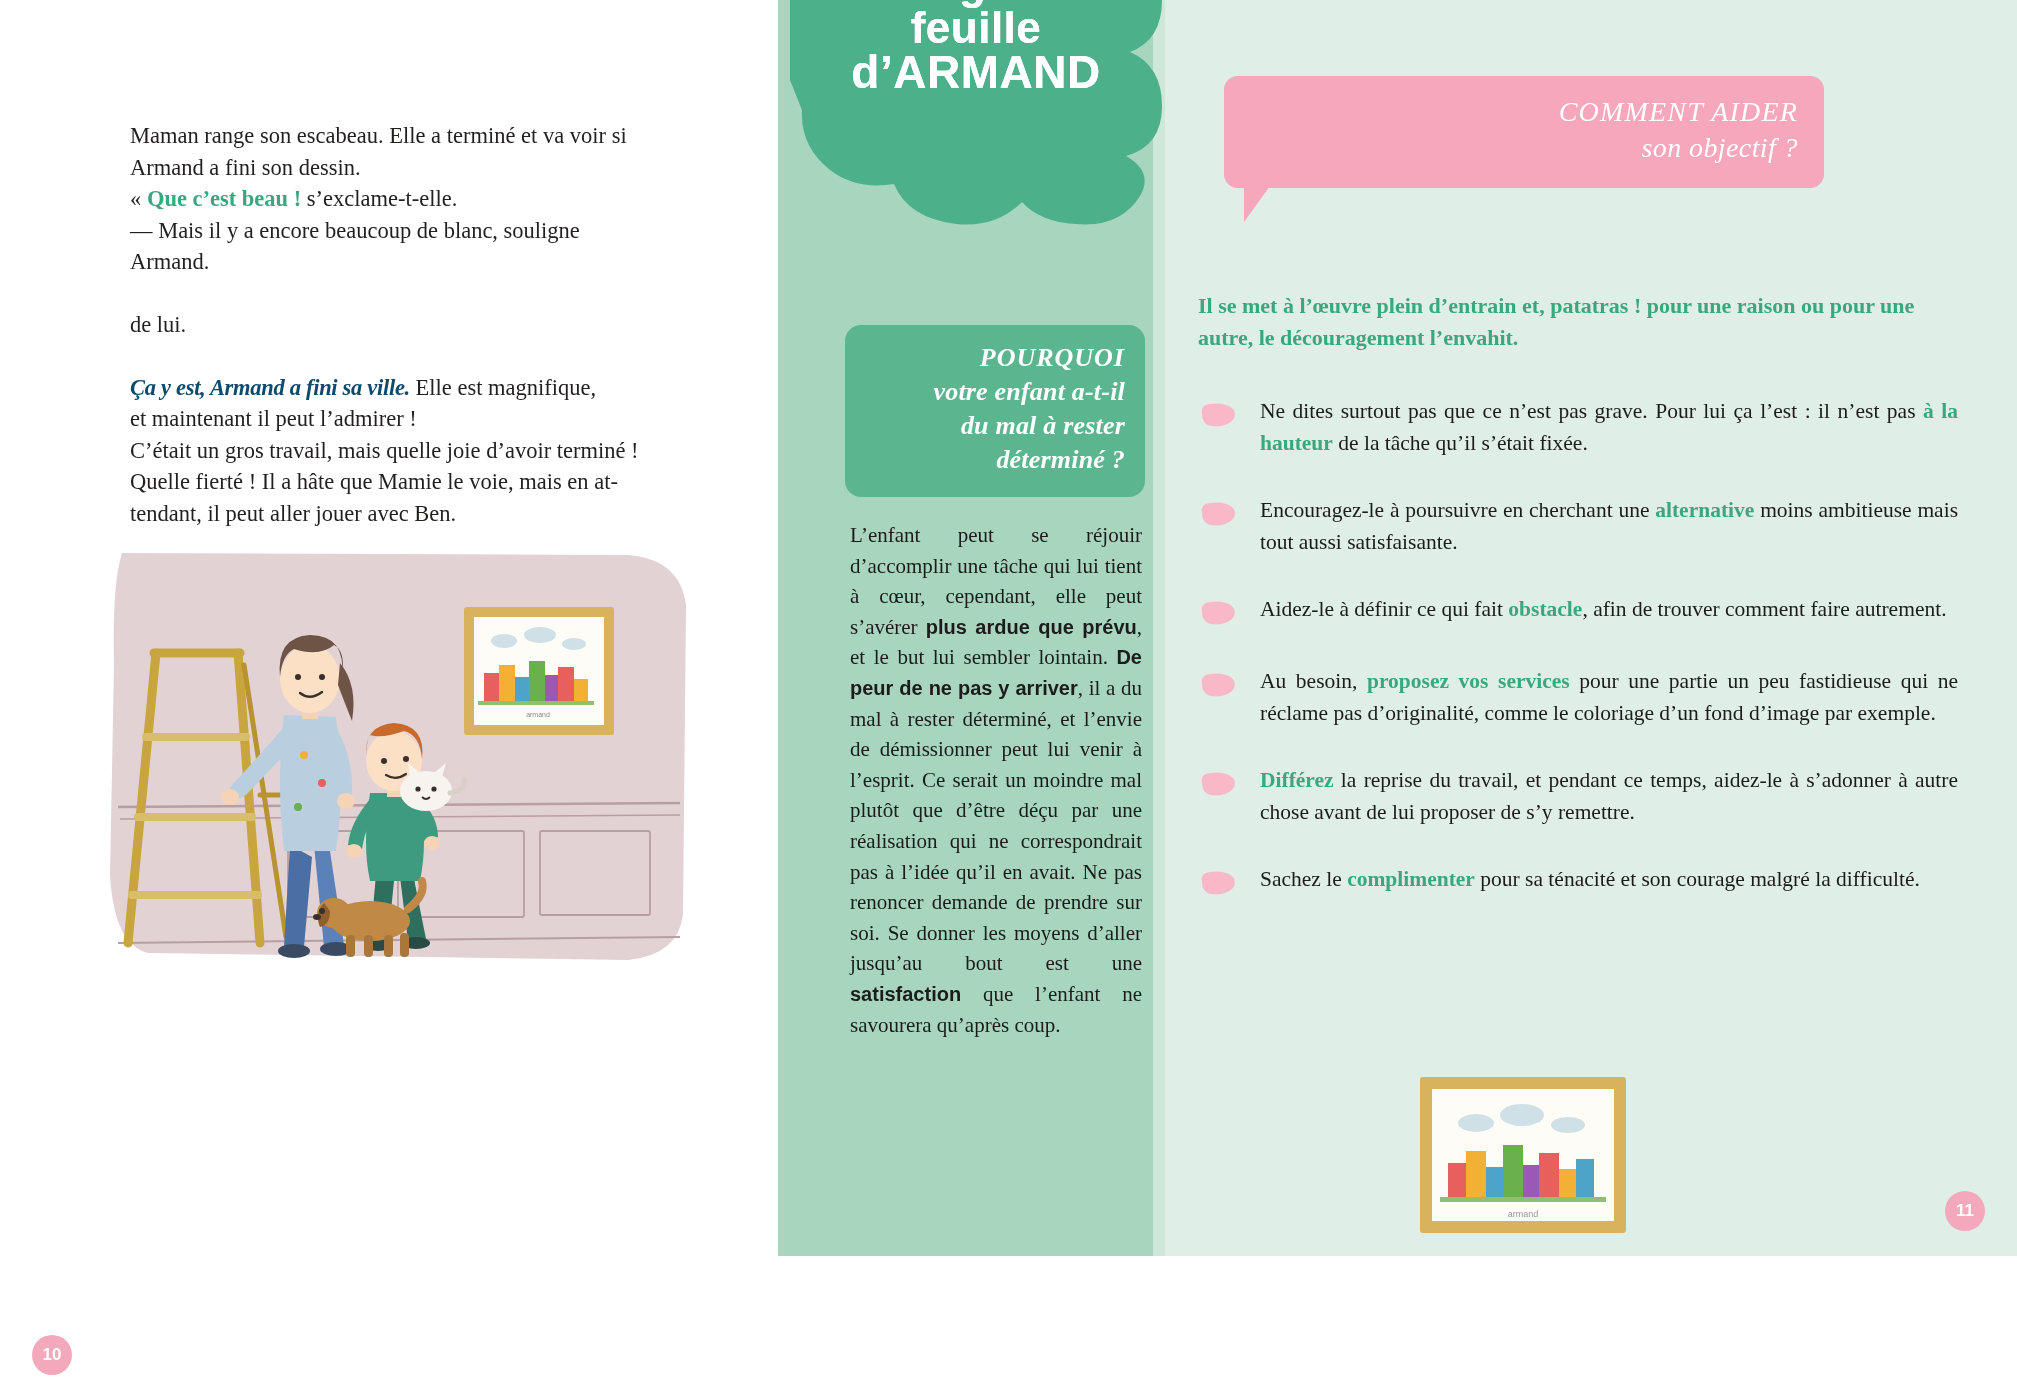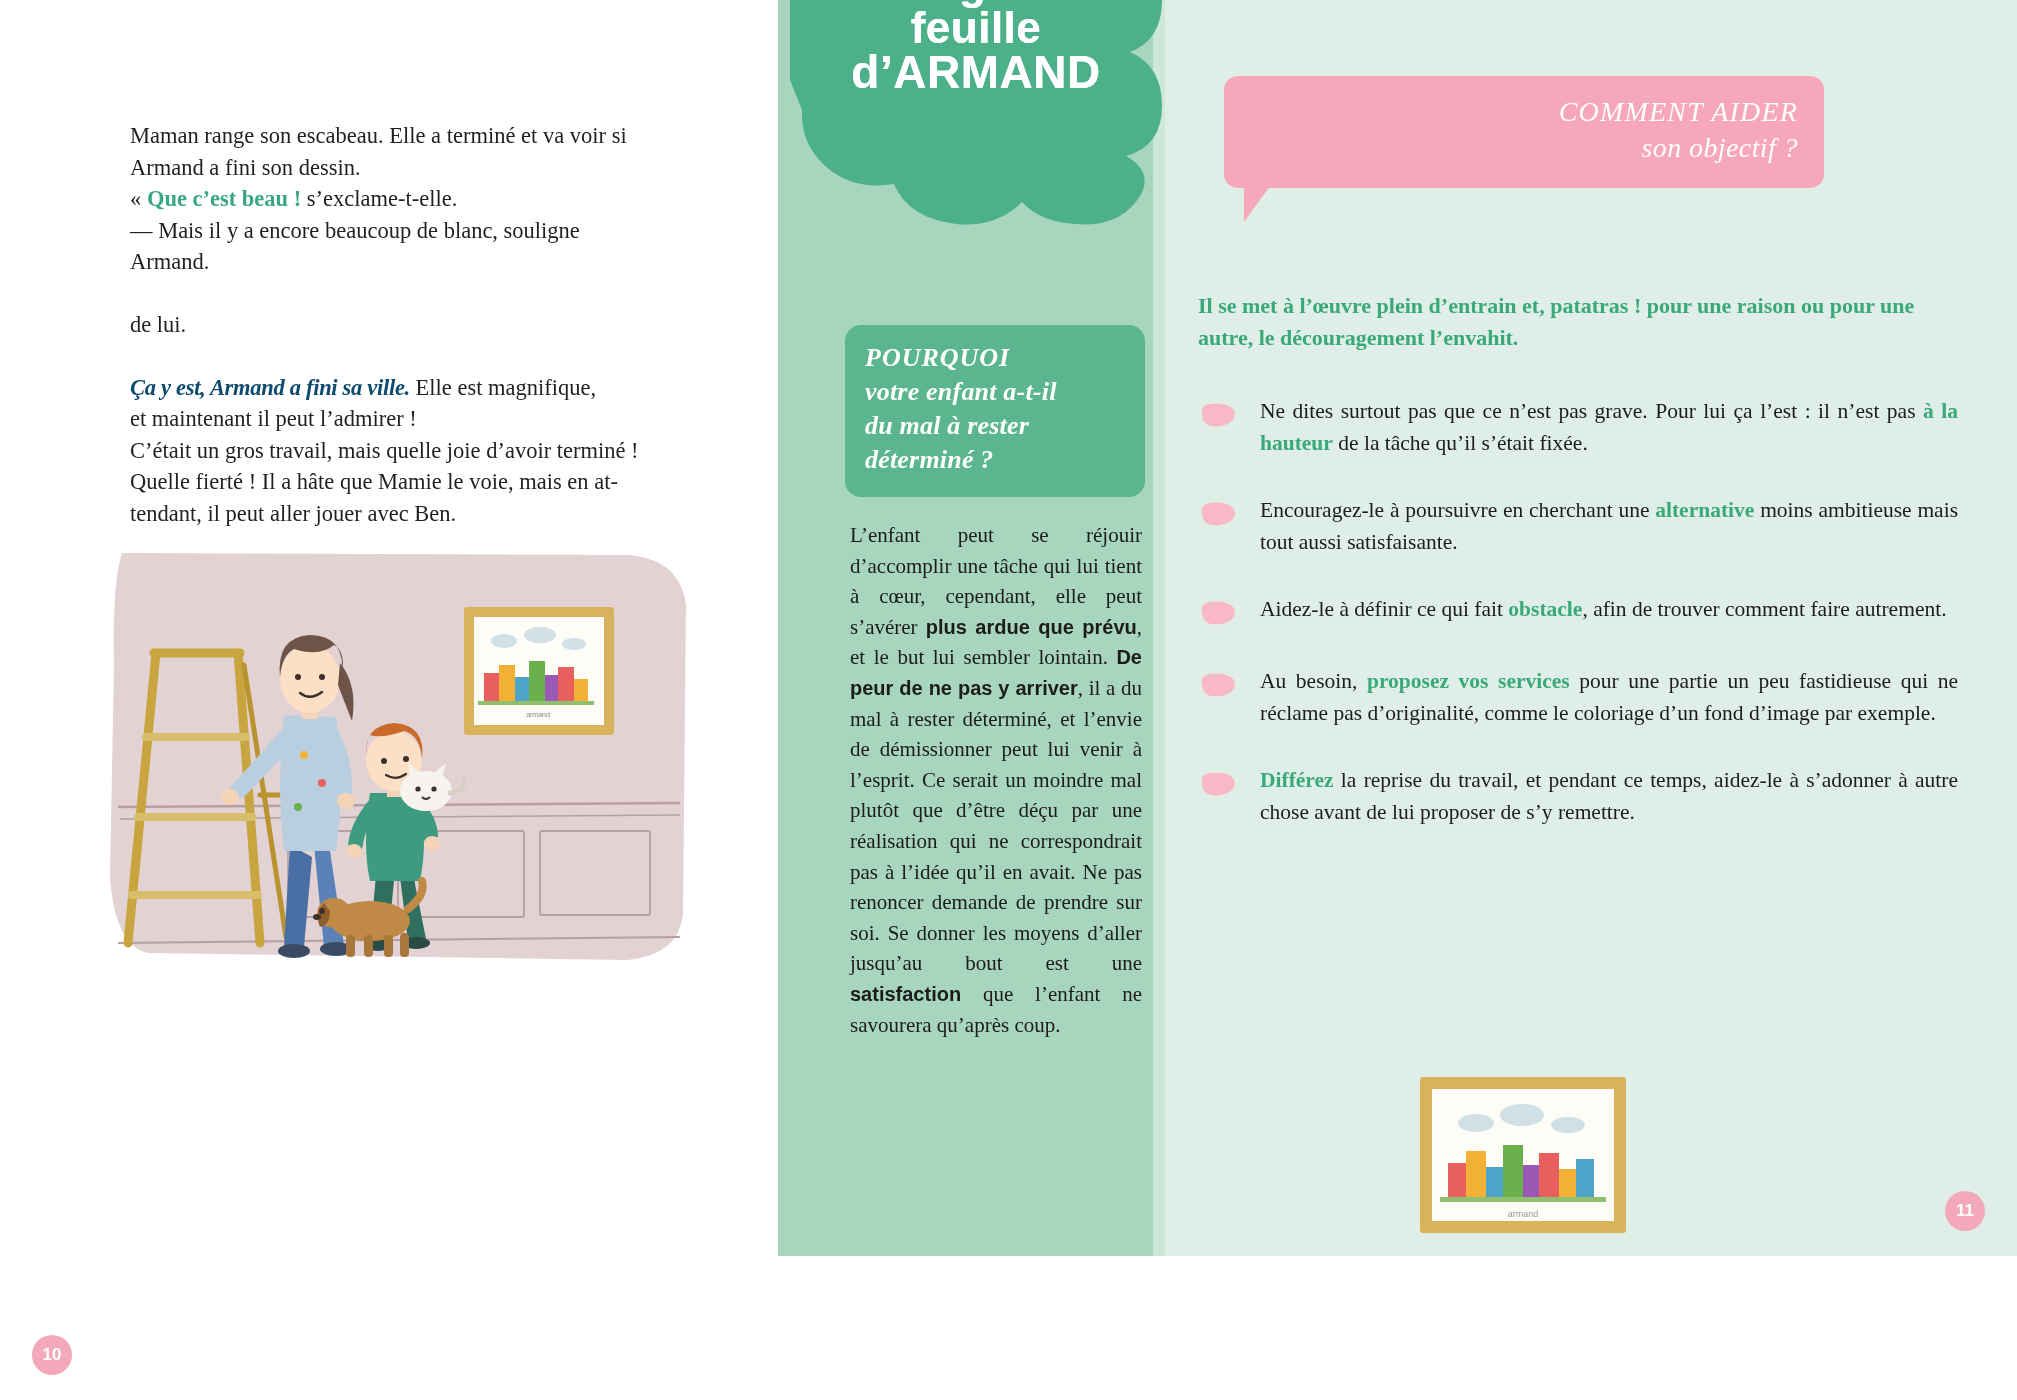--- a/index.html
+++ b/index.html
@@ -109,21 +109,21 @@
     font-size:28px;
     line-height:36px;
     letter-spacing:0.4px;
   }
   .bubble-line.caps{text-transform:none;letter-spacing:1.2px;}
 
   
   .pourquoi{
     position:absolute;left:67px;top:325px;width:300px;
     background:#5bb68f;border-radius:16px;
-    padding:16px 20px 20px 20px;box-sizing:border-box;
+    padding:16px 20px 20px 20px;box-sizing:border-box;text-align:right;
   }
   .pourquoi .line{
     color:#ffffff;font-family:"Liberation Serif", serif;
     font-style:italic;font-weight:bold;
     font-size:26px;line-height:34px;letter-spacing:0.2px;
   }
   .pourquoi .line.caps{letter-spacing:1px;}
 
   
   .mid-body{
@@ -403,20 +403,28 @@
 
       <div class="bullet">
         <span class="blob-pink">
           <svg width="40" height="26" viewBox="0 0 40 26" xmlns="http://www.w3.org/2000/svg">
               <path d="M4,12 Q2,3 12,2 Q26,0 34,6 Q40,12 34,19 Q26,26 13,24 Q4,22 4,12 Z" fill="#f9b8c8"></path>
             </svg>
         </span>
         <span class="bullet-text"><span></span><span class="g">Différez</span><span> la reprise du travail, et pendant ce temps, aidez-le à s’adonner à autre chose avant de lui proposer de s’y remettre.</span></span>
       </div>
 
+      <div class="bullet">
+        <span class="blob-pink">
+          <svg width="40" height="26" viewBox="0 0 40 26" xmlns="http://www.w3.org/2000/svg">
+              <path d="M4,12 Q2,3 12,2 Q26,0 34,6 Q40,12 34,19 Q26,26 13,24 Q4,22 4,12 Z" fill="#f9b8c8"></path>
+            </svg>
+        </span>
+        <span class="bullet-text"><span>Sachez le </span><span class="g">complimenter</span><span> pour sa ténacité et son courage malgré la difficulté.</span></span>
+      </div>
     </div>
 
     <div class="framed-pic">
       <svg width="210" height="160" viewBox="0 0 210 160" xmlns="http://www.w3.org/2000/svg">
         <rect x="2" y="2" width="206" height="156" fill="#d9b25c" rx="3"></rect>
         <rect x="14" y="14" width="182" height="132" fill="#fdfcf7"></rect>
         <ellipse cx="58" cy="48" rx="18" ry="9" fill="#cfe0e6"></ellipse>
         <ellipse cx="104" cy="40" rx="22" ry="11" fill="#cfe0e6"></ellipse>
         <ellipse cx="150" cy="50" rx="17" ry="8" fill="#cfe0e6"></ellipse>
         <rect x="30" y="88" width="18" height="34" fill="#e8605d"></rect>

